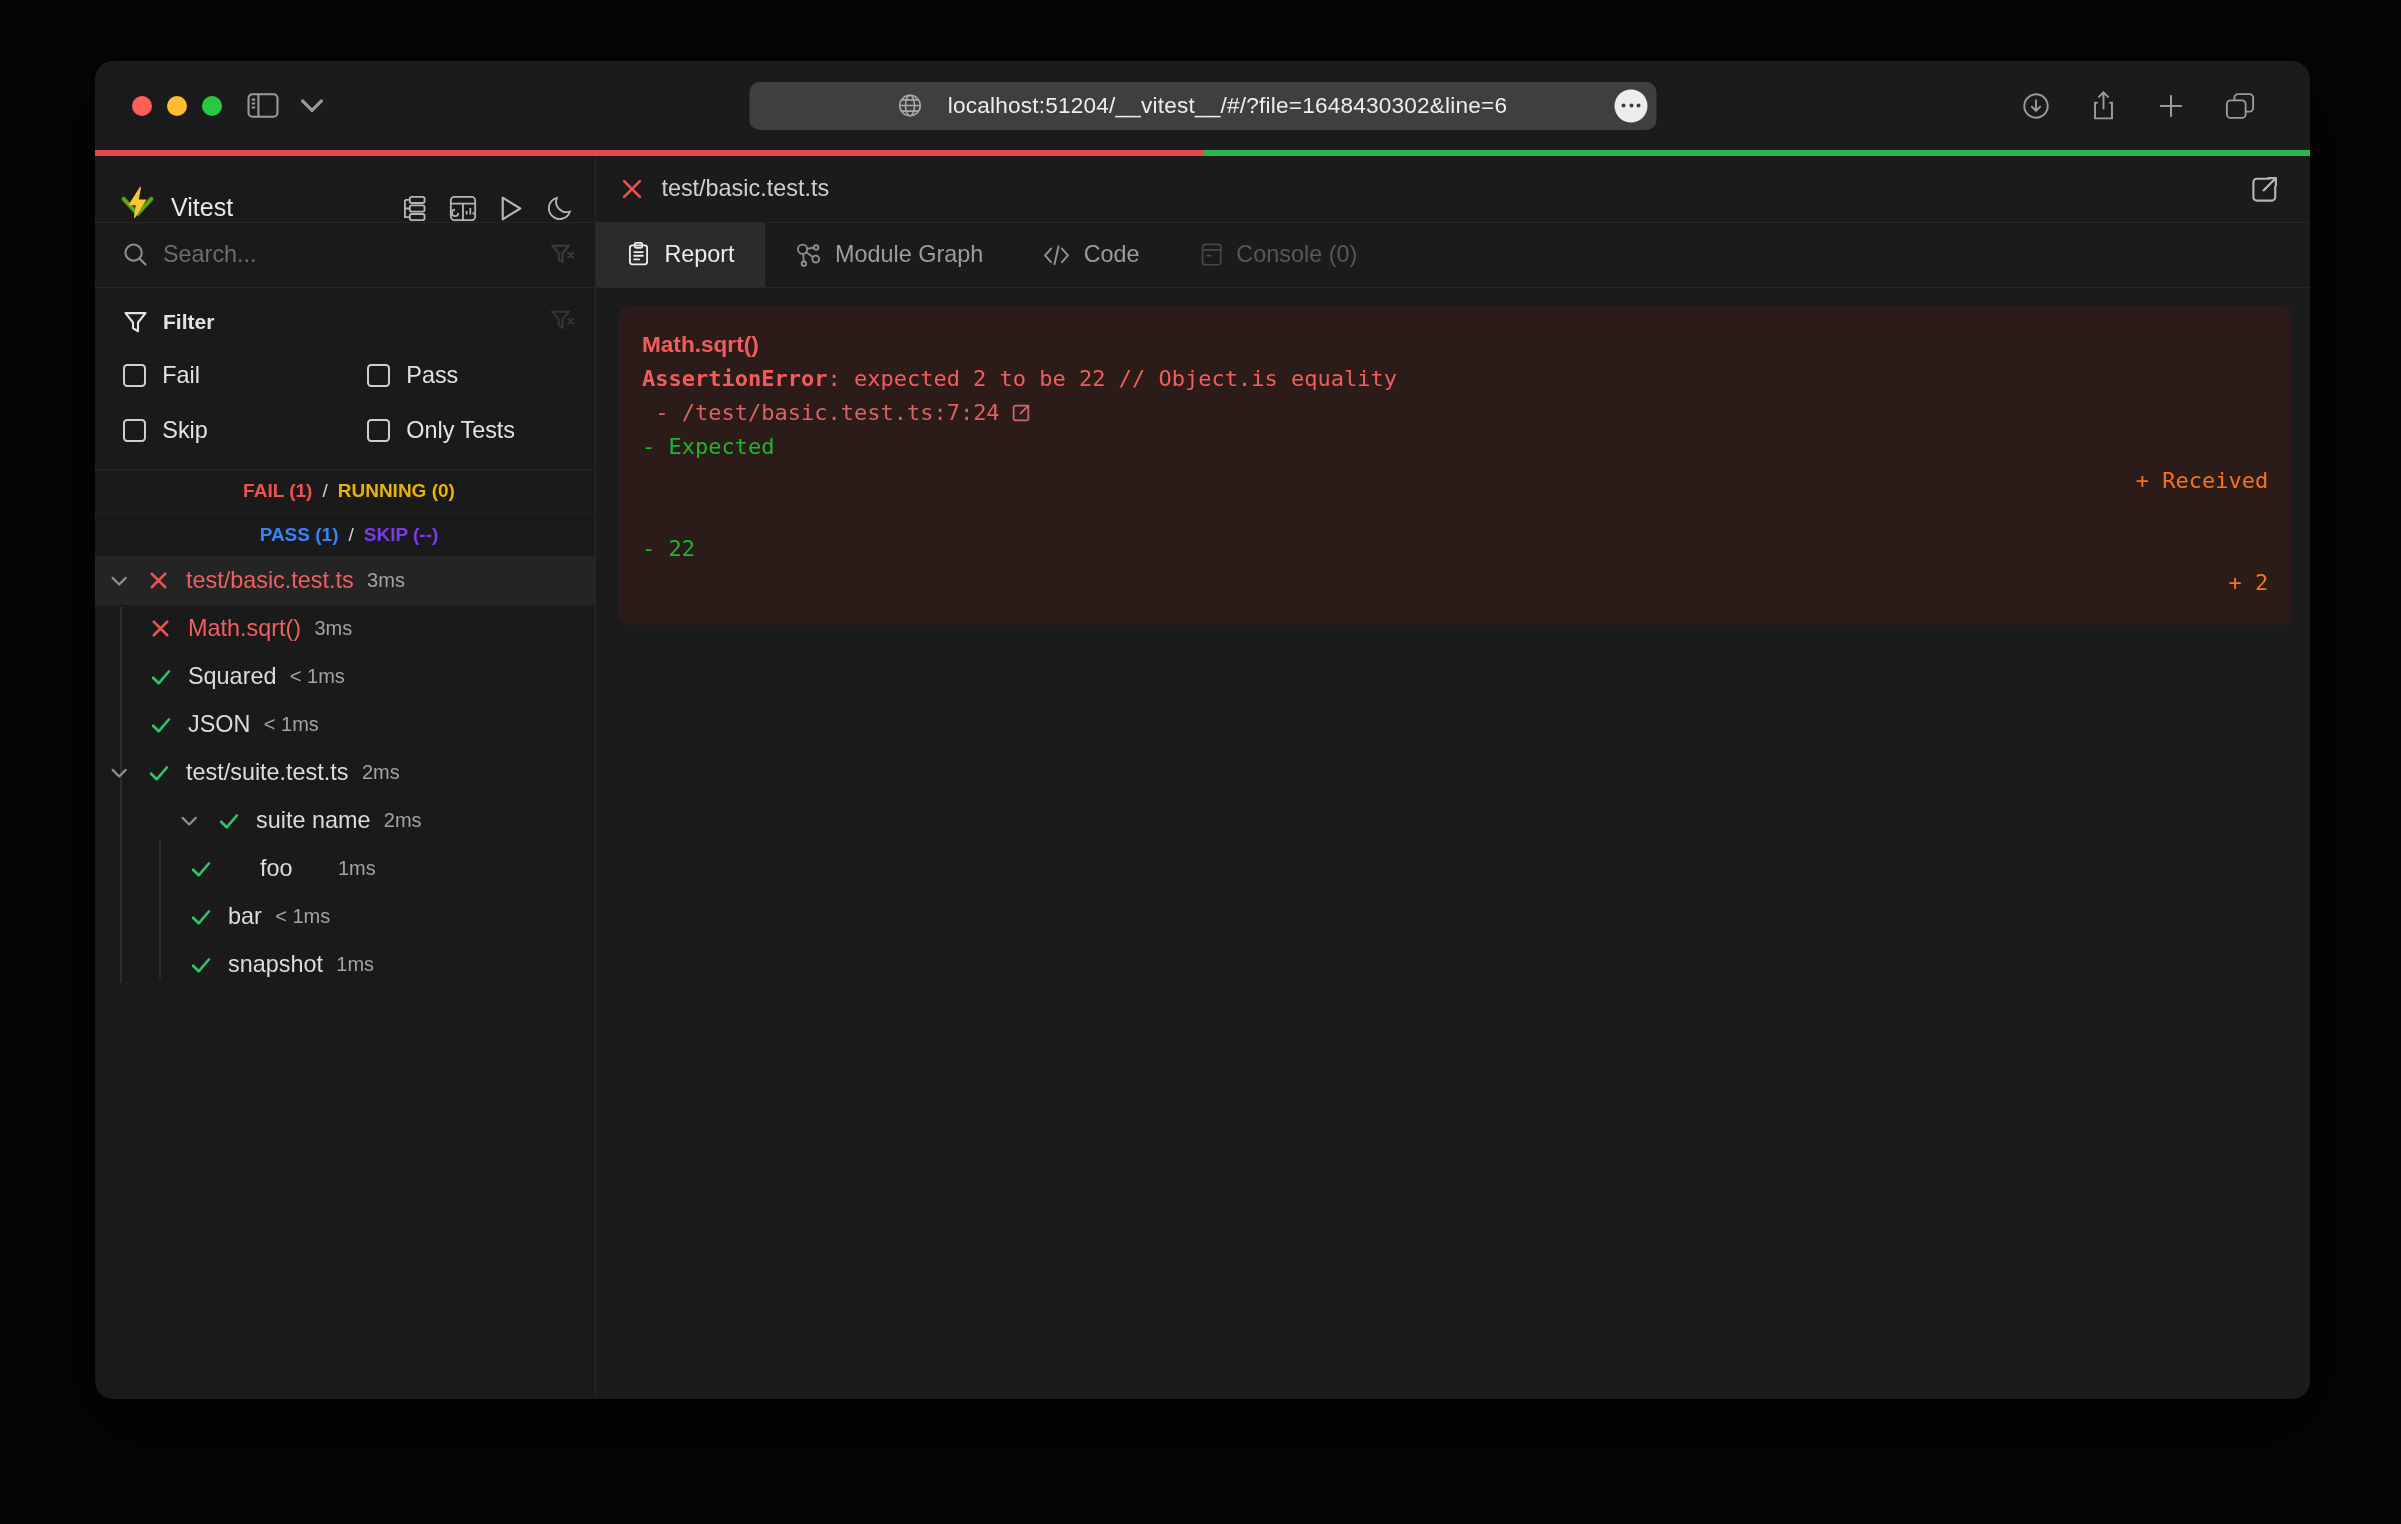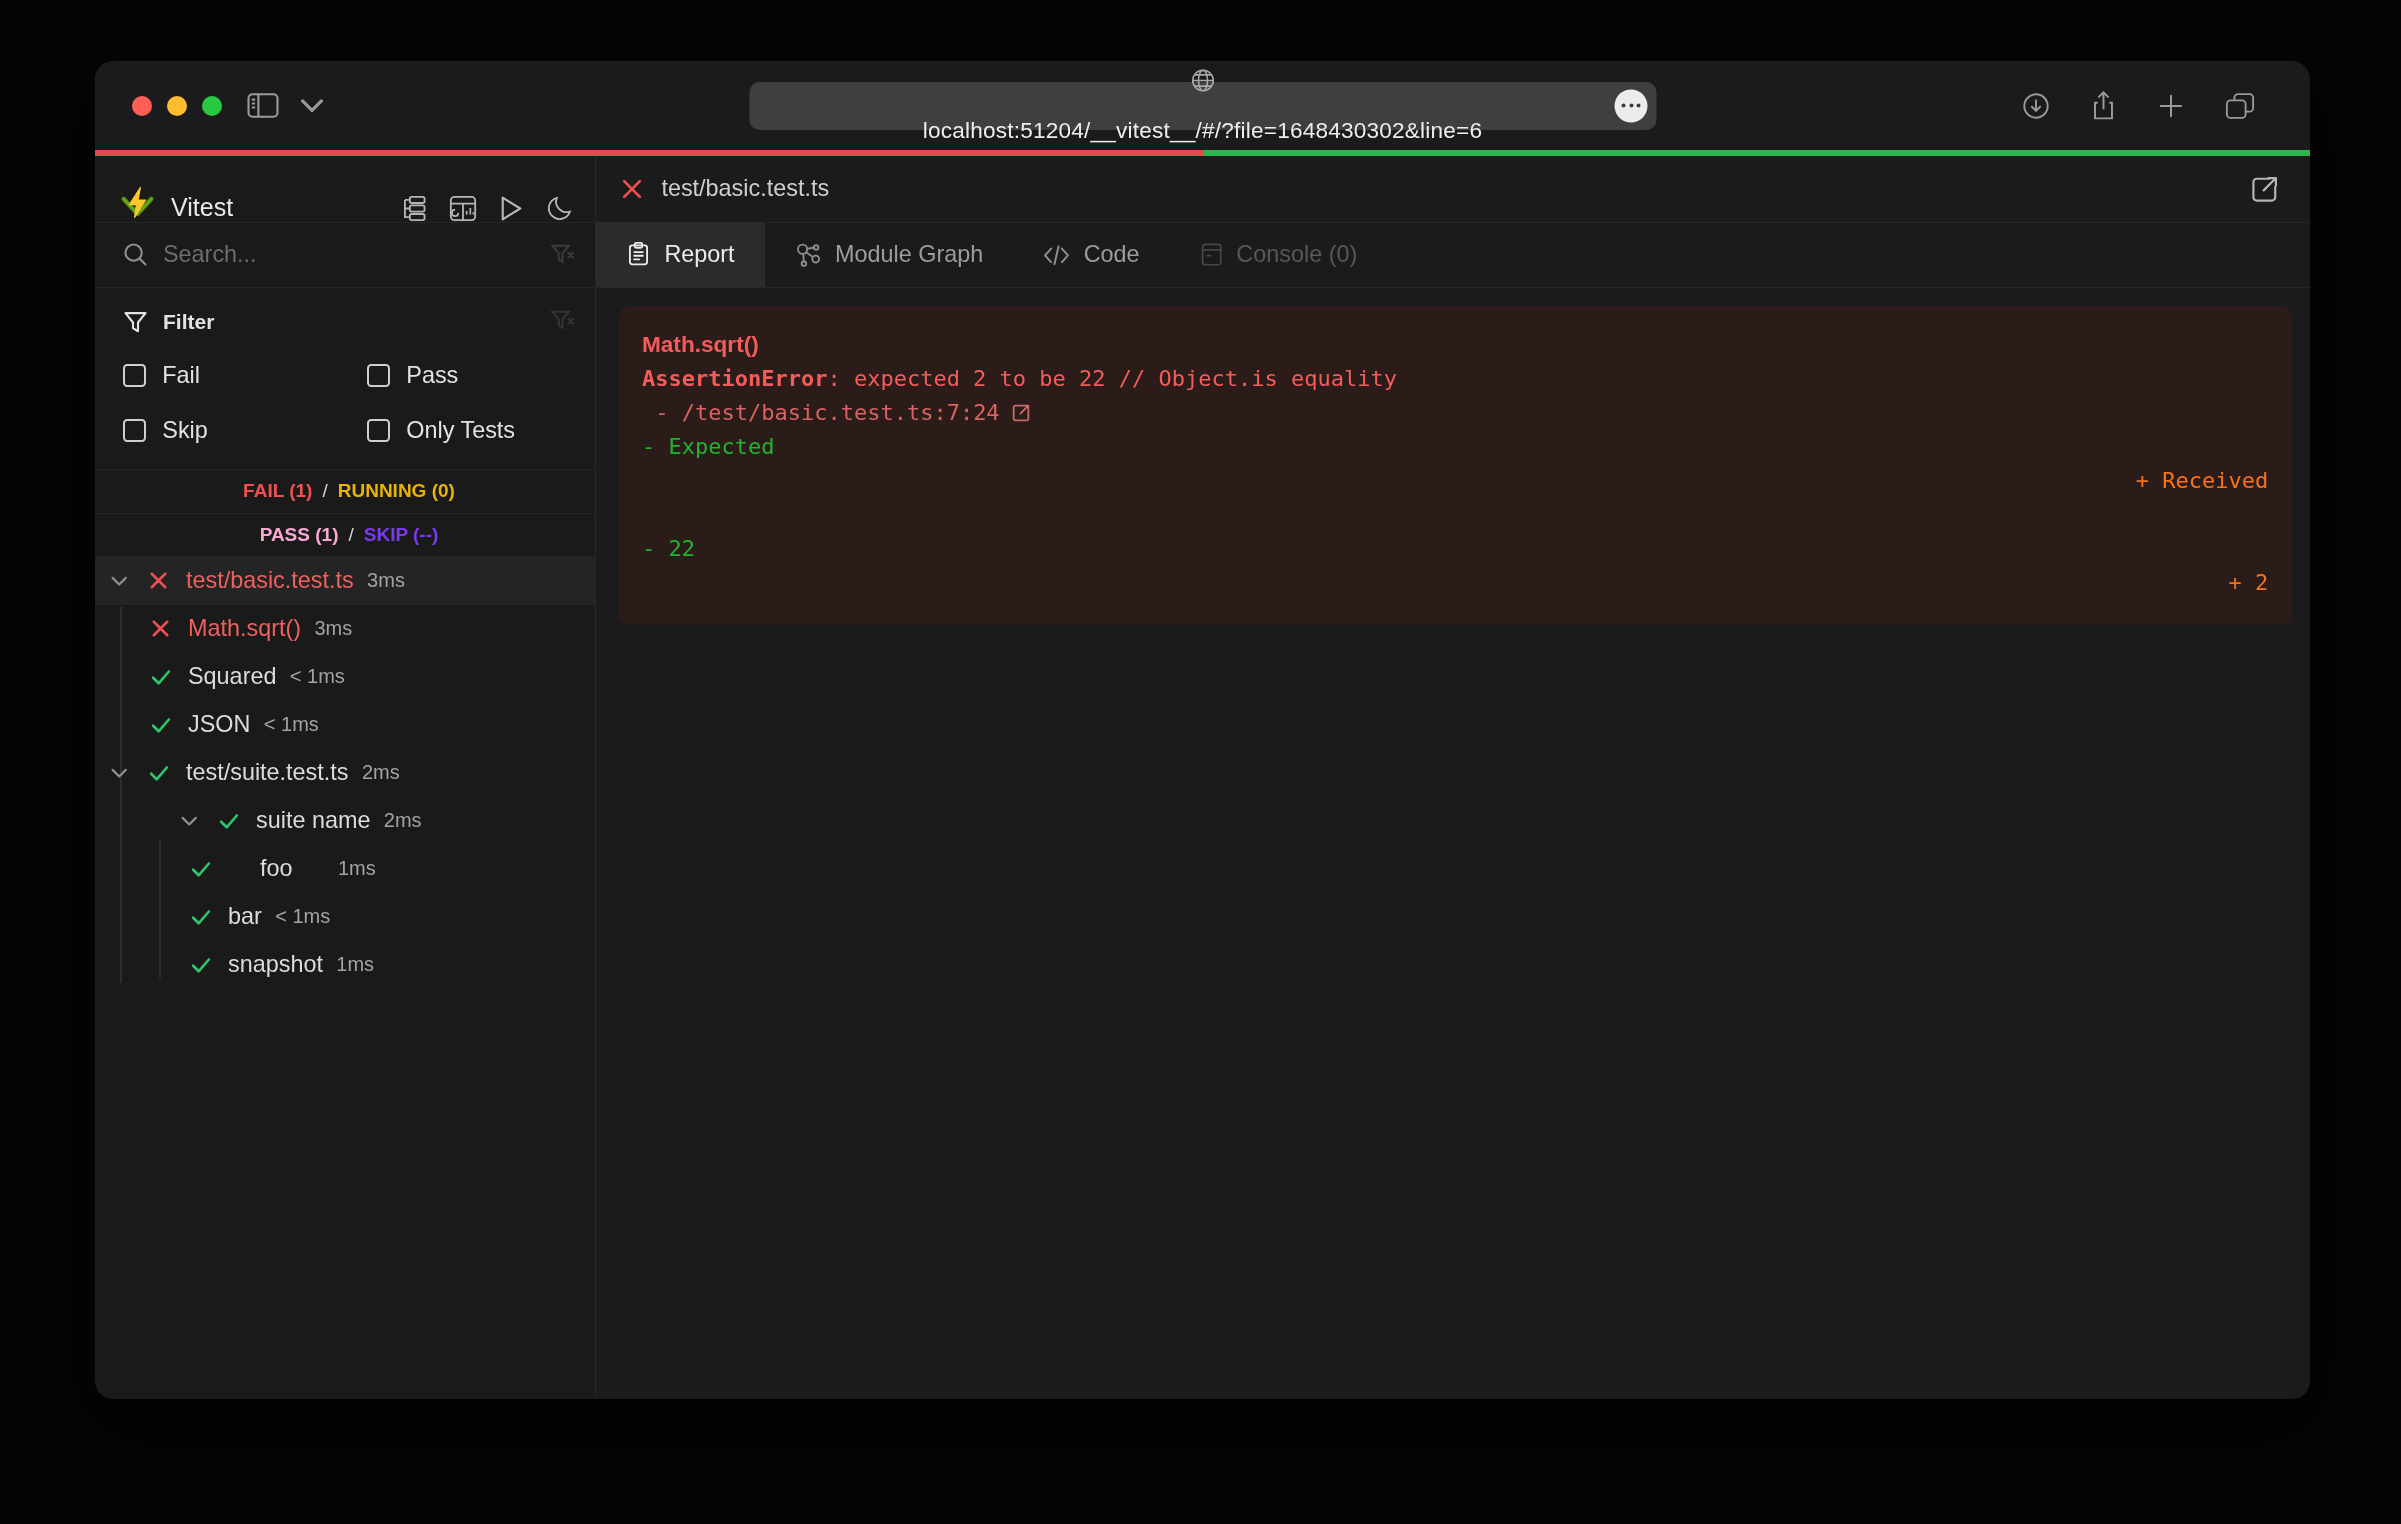--- a/index.html
+++ b/index.html
@@ -9,21 +9,21 @@
   
   .window { position:absolute; left:95px; top:61px; width:2215px; height:1338px;
     background:#191919; border-radius:18.4px; overflow:hidden; box-shadow:0 25px 75px rgba(0,0,0,.8); }
 
   
   .chrome { position:relative; height:89px; background:#1b1b1d; }
   .traffic { position:absolute; left:37px; top:0; height:89px; display:flex; align-items:center; gap:15px; }
   .tl { width:20px; height:20px; border-radius:50%; }
   .nav-group { position:absolute; left:152px; top:0; height:89px; display:flex; align-items:center; gap:22px; color:#9a9a9a; }
   .url-pill { position:absolute; left:50%; top:50%; transform:translate(-50%,-50%); width:907px; height:48px;
-    background:#3f3f42; border-radius:10px; display:flex; align-items:center; justify-content:center; gap:25px;flex-direction:column; }
+    background:#3f3f42; border-radius:10px; display:flex; align-items:center; justify-content:center; gap:25px; }
   .url-text { color:#ededed; font-size:22.6px; letter-spacing:0.2px; }
   .pill-more { position:absolute; right:8.4px; top:50%; transform:translateY(-50%); width:33px; height:33px; border-radius:50%;
     background:#ececec; display:flex; align-items:center; justify-content:center; }
   .pill-more span { display:flex; gap:3.3px; }
   .pill-more i { width:4.2px; height:4.2px; border-radius:50%; background:#3c3c3c; }
   .chrome-right { position:absolute; right:55px; top:0; height:89px; display:flex; align-items:center; gap:40px; color:#9a9a9a; }
 
   
   .progress { display:flex; height:5.8px; width:100%; }
   .progress .p-fail { height:100%; }
@@ -274,21 +274,21 @@
             </div>
         </div>
 
         <div class="sb-summary">
           <div class="sum-row">
             <span style="color:#f15050">FAIL (1)</span>
             <span class="sum-sep">/</span>
             <span style="color:#e9b306">RUNNING (0)</span>
           </div>
           <div class="sum-row">
-            <span style="color:#f9a8d4">PASS (1)</span>
+            <span style="color:#3b82f6">PASS (1)</span>
             <span class="sum-sep">/</span>
             <span style="color:#7c3aed">SKIP (--)</span>
           </div>
         </div>
 
         <div class="sb-tree" id="tree">
           <div class="guide g1"></div>
           <div class="guide g2"></div>
         <div class="tree-row selected" style="padding-left: 15px;">
               <span class="slot chev">

